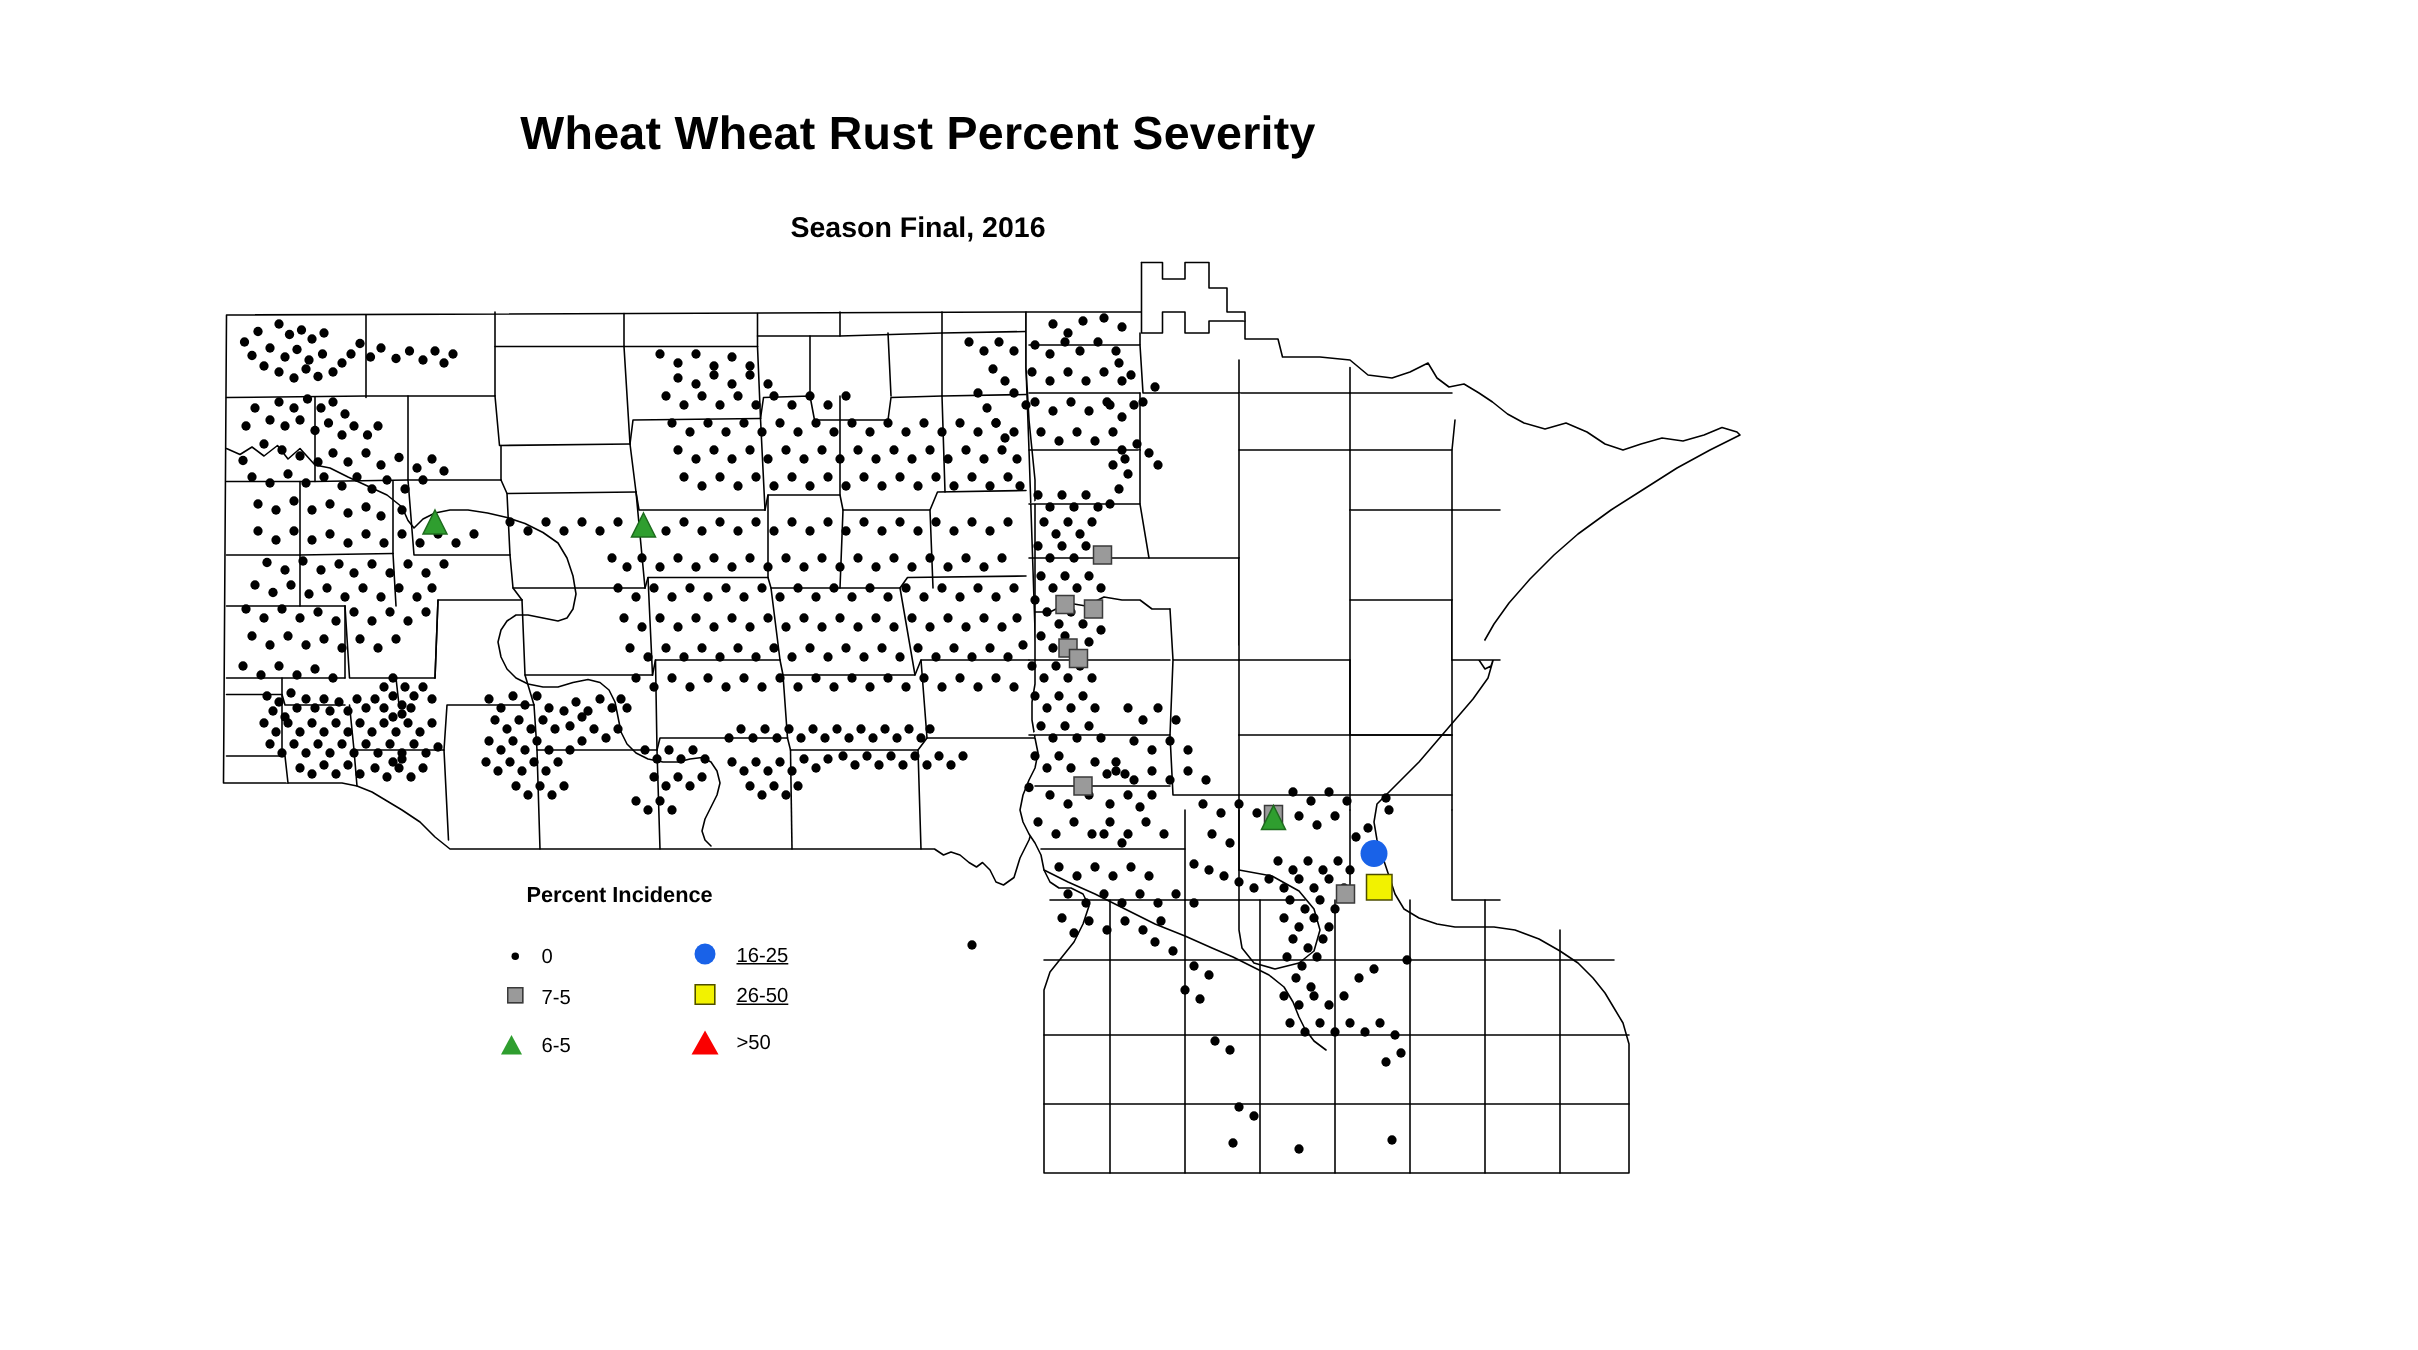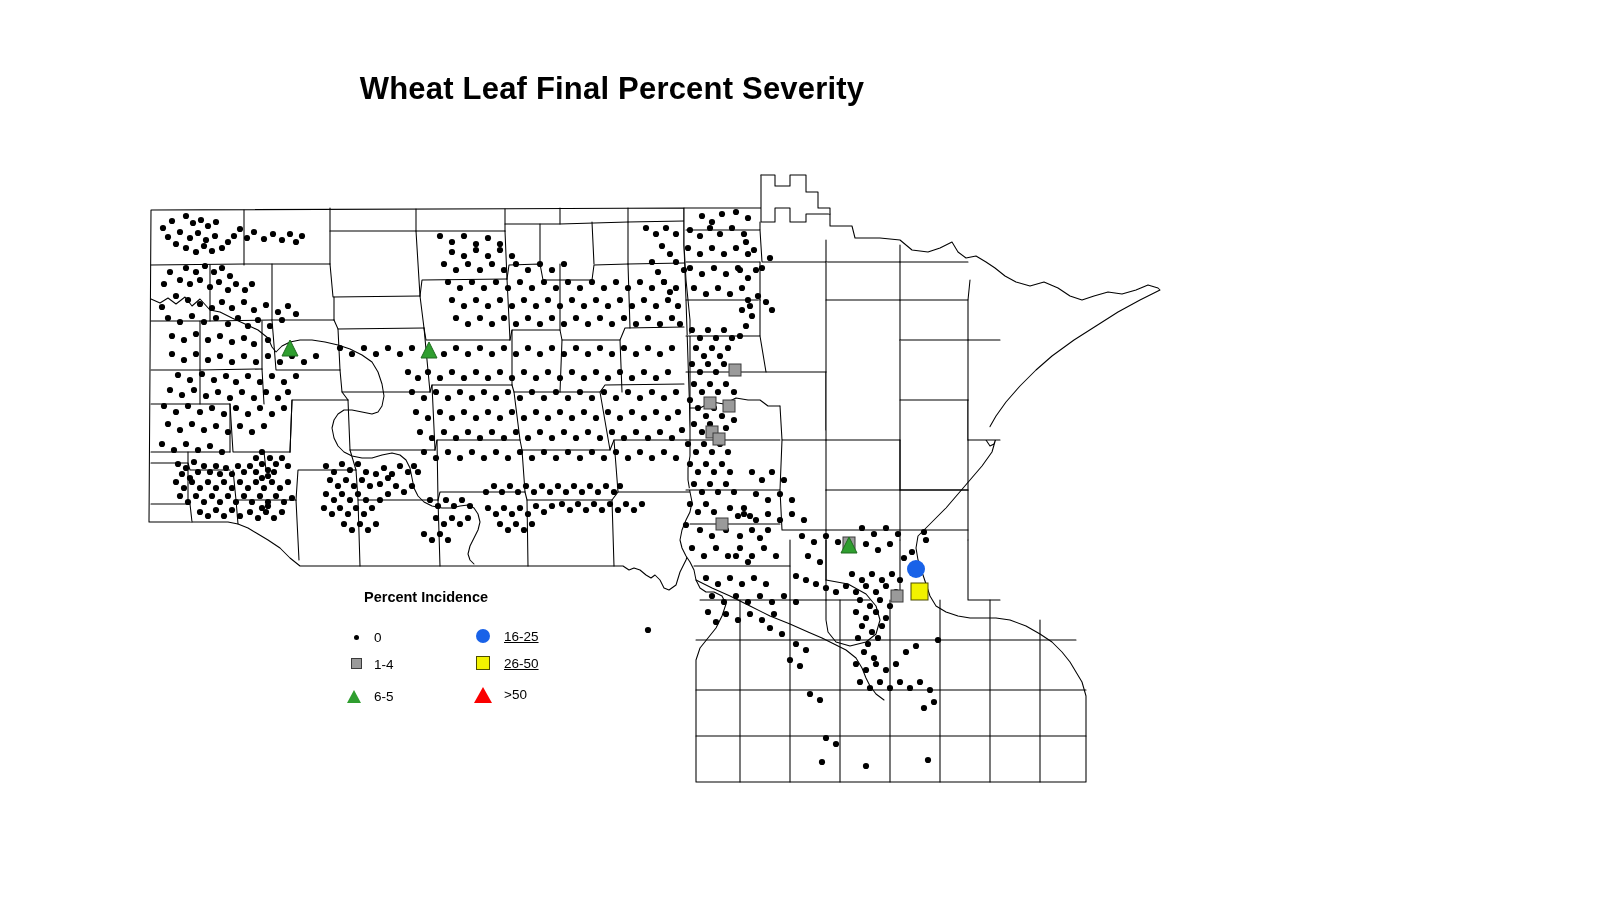--- a/index.html
+++ b/index.html
@@ -23,21 +23,21 @@
     text-align:center;
     font-size:19px;font-weight:bold;
     line-height:1.1;
   }
 
   
   #map-wrap{position:absolute;left:0;top:0;width:1612px;height:900px;}
   #map-svg{position:absolute;left:0;top:0;width:1612px;height:900px;}
 
   
-  #legend{position:absolute;left:342px;top:585px;width:240px;height:130px;text-align:right;}
+  #legend{position:absolute;left:329px;top:585px;width:240px;height:130px;text-align:right;}
   #legend-title{
     position:absolute;left:22px;top:4px;
     font-size:14.5px;font-weight:bold;white-space:nowrap;
   }
   .legend-row{position:absolute;height:22px;}
   .legend-sym{
     position:absolute;left:0;top:0;width:18px;height:18px;
   }
   .legend-lab{
     position:absolute;left:26px;top:1px;
@@ -69,21 +69,22 @@
     width:0;height:0;position:absolute;left:0px;top:2px;
     border-left:9px solid transparent;border-right:9px solid transparent;
     border-bottom:16px solid #fa0000;
   }
 </style>
 </head>
 <body>
 
 <div id="canvas">
 
-  <div id="title">Wheat Leaf Final Percent Severity</div>
+  <div id="title">Wheat Wheat Rust Percent Severity</div>
+  <div id="subtitle">Season Final, 2016</div>
 
   <div id="map-wrap">
     <svg id="map-svg" viewBox="0 0 1612 900" xmlns="http://www.w3.org/2000/svg">
       <g id="county-lines" fill="#ffffff" stroke="#000000" stroke-width="1.05" stroke-linejoin="round" stroke-linecap="round" shape-rendering="geometricPrecision">
 
         <path d="M151,210 L684,208 L684,245 L686,300 L688,360 L690,420 L693,470 L697,500
                  L700,516 L697,534 L690,548 L686,560 L680,572 L676,585
                  L669,590 L664,588 L660,580 L655,575 L651,578 L646,575
                  L640,570 L634,568 L629,570 L623,566 L617,566 L610,566
                  L600,566 L560,566 L520,566 L480,566 L440,566 L400,566
@@ -1098,21 +1099,21 @@
     <div class="legend-row" style="left:6px;top:43px;">
       <span class="legend-sym">
           <i class="sym-dot"></i>
         </span>
       <span class="legend-lab">0</span>
     </div>
     <div class="legend-row" style="left:6px;top:70px;">
       <span class="legend-sym">
           <i class="sym-square-gray"></i>
         </span>
-      <span class="legend-lab">1-4</span>
+      <span class="legend-lab">7-5</span>
     </div>
     <div class="legend-row" style="left:3px;top:102px;">
       <span class="legend-sym">
           <i class="sym-tri-green"></i>
         </span>
       <span class="legend-lab" style="left:29px;">6-5</span>
     </div>
 
     <div class="legend-row" style="left:133px;top:42px;">
       <span class="legend-sym">

